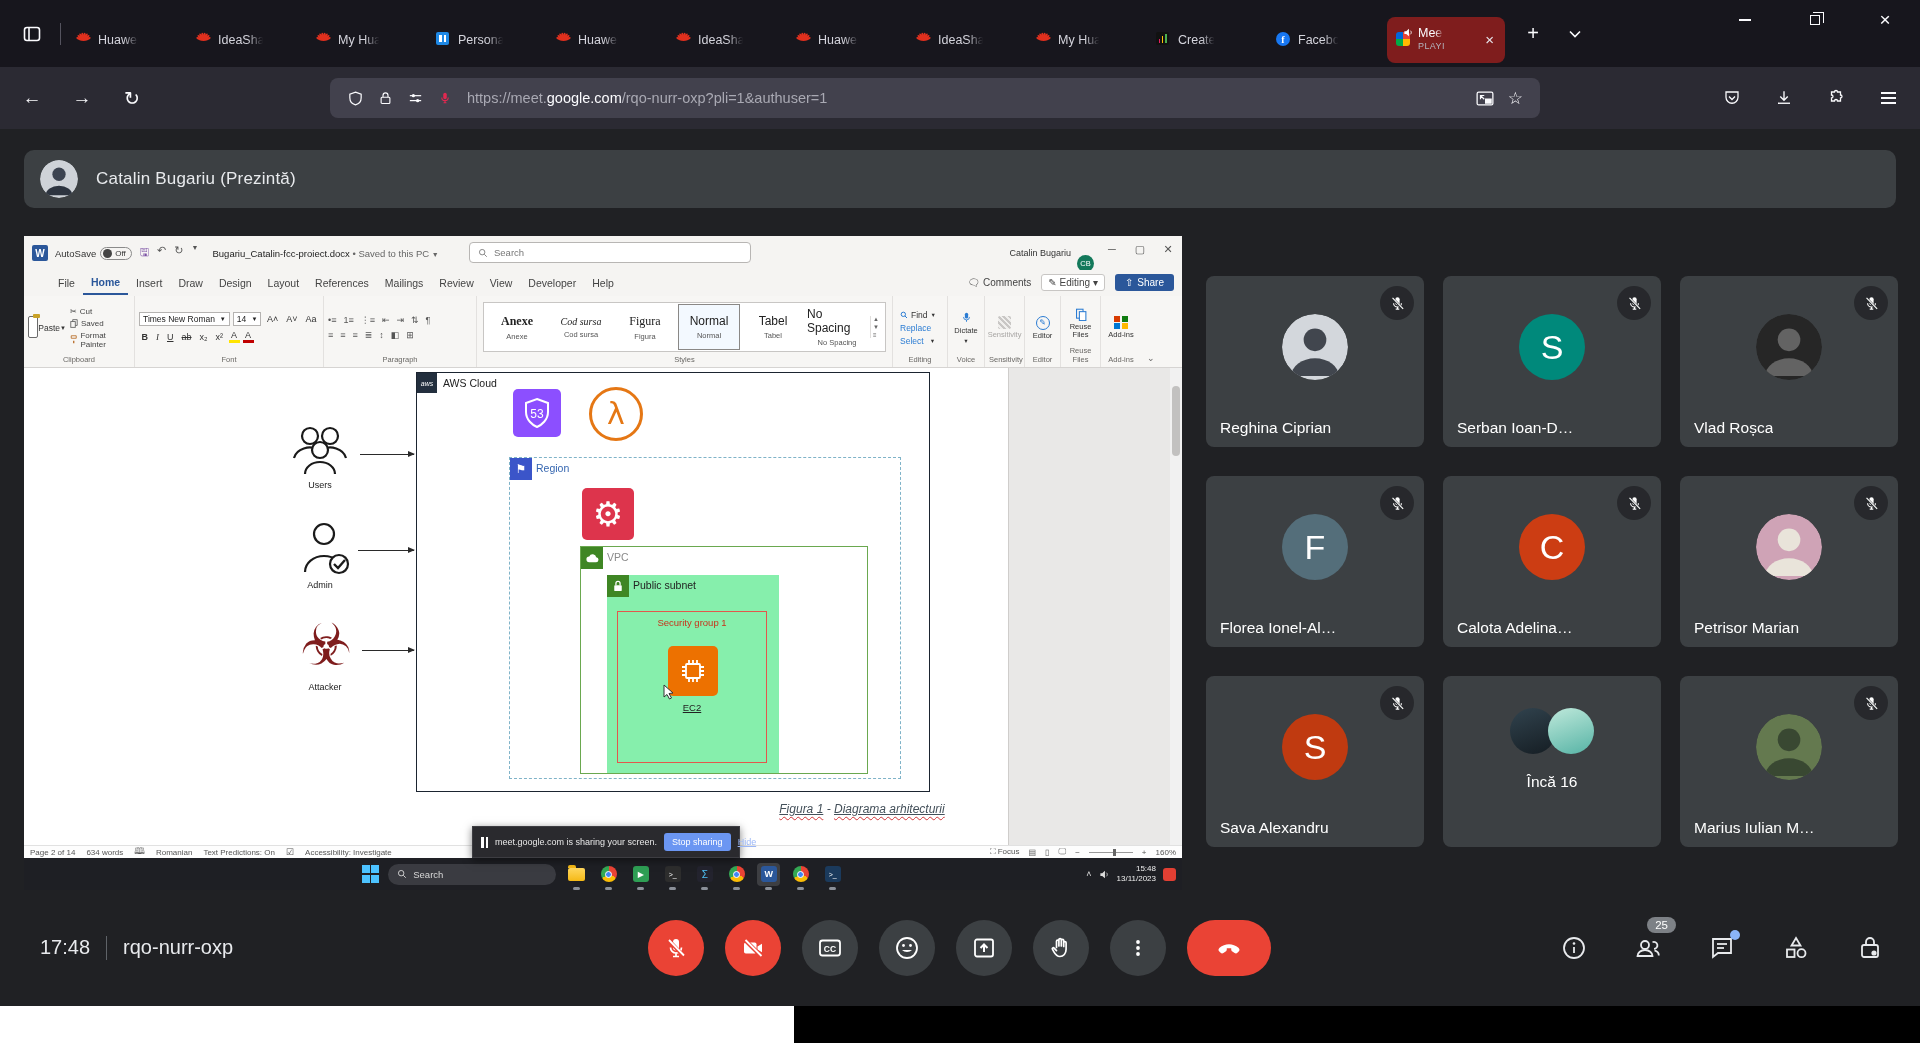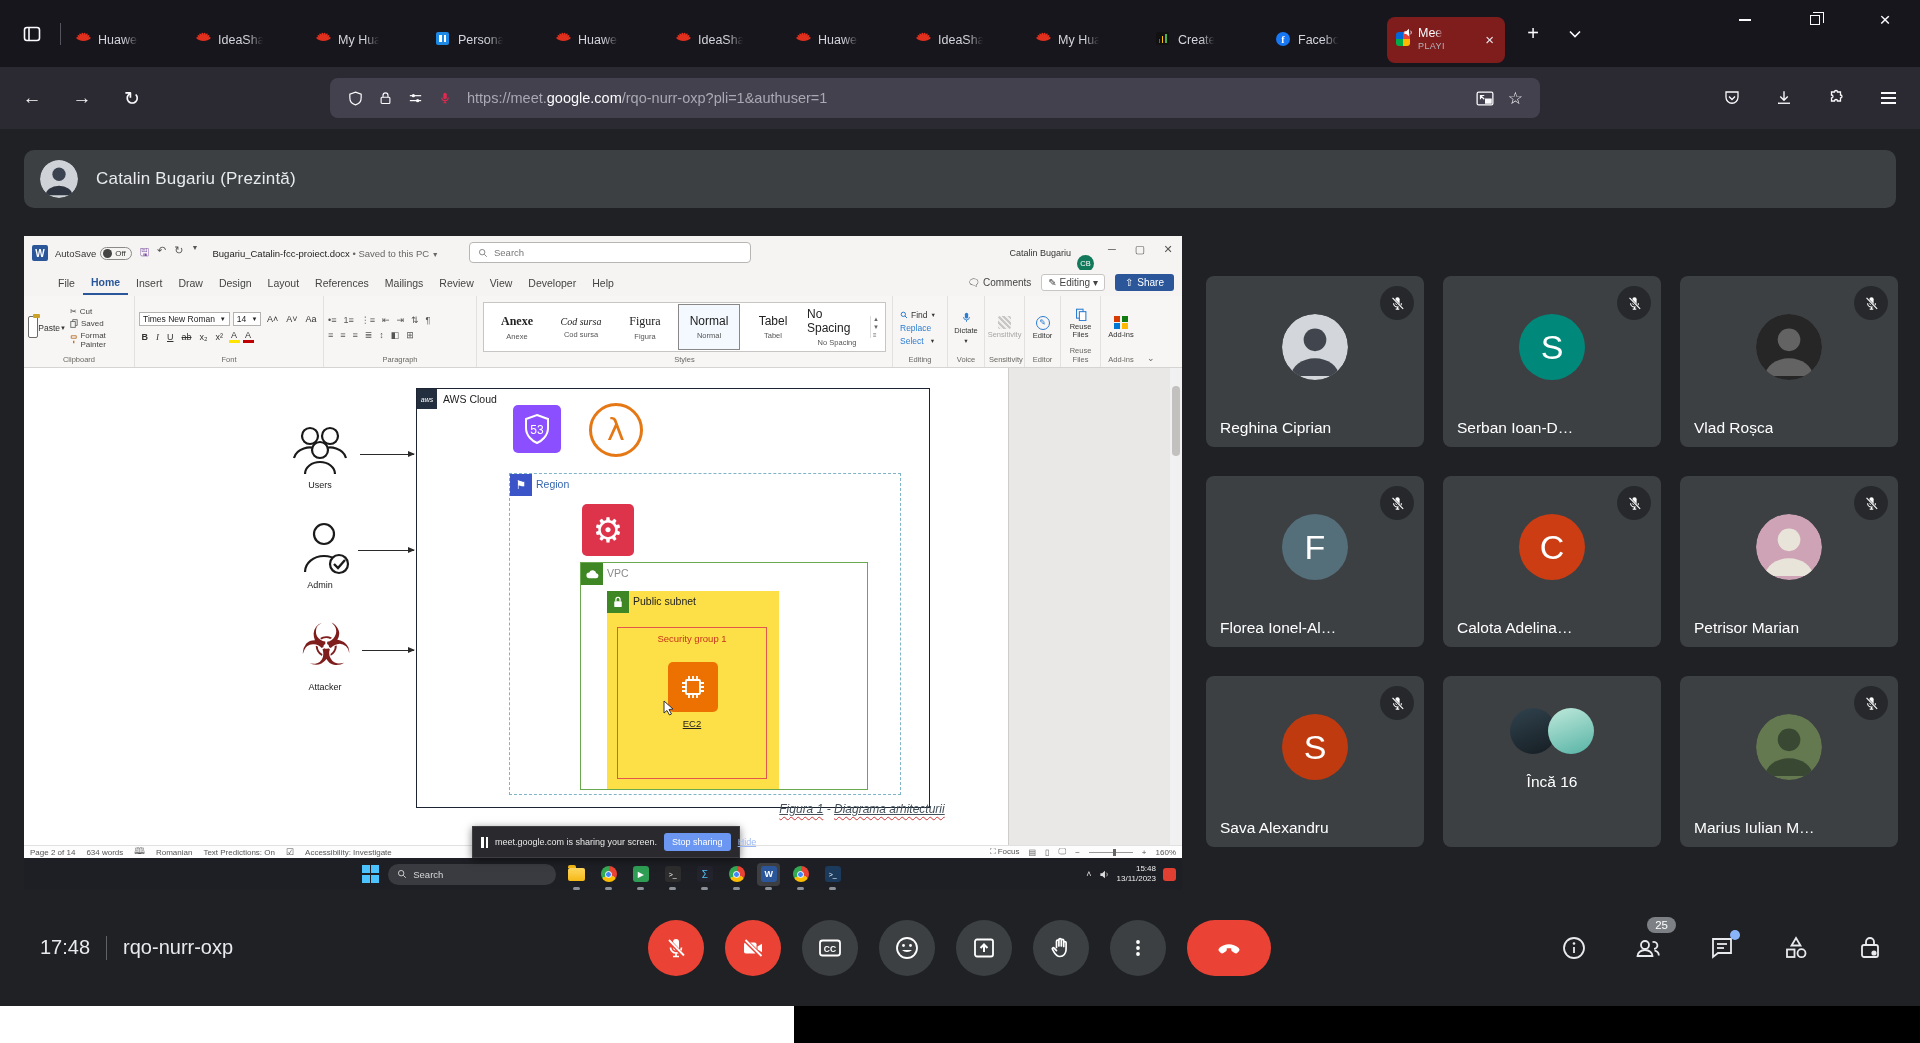--- a/index.html
+++ b/index.html
@@ -711,21 +711,21 @@
             <path d="M34 44l4 4 7-8" stroke-width="2.4"></path>
         </svg>
       </div>
       <div class="dg actor-label" style="left:264px;top:212px;width:64px">Admin</div>
       <div class="arrow" style="left:334px;top:182px;width:56px"></div>
 
       <div class="dg" style="left: 276px; top: 248px; font-size: 58px; line-height: 58px; font-family: &quot;DejaVu Sans&quot;, sans-serif; color: rgb(127, 29, 29);" id="attacker-ic">☣</div>
       <div class="dg actor-label" style="left:264px;top:314px;width:74px">Attacker</div>
       <div class="arrow" style="left:338px;top:282px;width:52px"></div>
 
-      <div class="dg cloudbox" style="left:392px;top:20px;width:514px;height:420px">
+      <div class="dg cloudbox" style="left:392px;top:4px;width:514px;height:420px">
         <span class="awsbadge">aws</span>
         <span class="boxlab">AWS Cloud</span>
 
         <div class="svcic" id="route53" style="position: absolute; left: 96px; top: 16px; width: 48px; height: 48px; background: rgb(140, 79, 255);">
           <svg width="34" height="34" viewBox="0 0 34 34">
               <path d="M17 3l11 4v9c0 8-6.5 13-11 15-4.5-2-11-7-11-15V7z" fill="none" stroke="#fff" stroke-width="2"></path>
               <text x="17" y="22" text-anchor="middle" fill="#fff" font-size="12" font-family="Liberation Sans">53</text>
             </svg>
         </div>
         <div class="svcic" id="lambda" style="position: absolute; left: 172px; top: 14px; width: 54px; height: 54px; border-radius: 50%; background: rgb(255, 255, 255); border: 3px solid rgb(229, 119, 20); color: rgb(229, 119, 20);">
@@ -743,21 +743,21 @@
           </div>
 
           <div class="vpcbox" style="position: absolute; left: 70px; top: 88px; width: 288px; height: 228px; border-color: rgb(106, 168, 79);">
             <span class="cornerb" id="vpcic" style="width: 22px; height: 22px; background: rgb(63, 134, 36);">
               <svg width="13" height="9" viewBox="0 0 16 11">
                   <path d="M4 10a3.5 3.5 0 0 1 0-7 4.5 4.5 0 0 1 8.6 1A3 3 0 0 1 12 10z" fill="#fff"></path>
                 </svg>
             </span>
             <span class="boxlab" style="color:#8a8a8a">VPC</span>
 
-            <div class="subnetbox" style="position: absolute; left: 26px; top: 28px; width: 172px; height: 198px; background: #fde047;">
+            <div class="subnetbox" style="position: absolute; left: 26px; top: 28px; width: 172px; height: 198px; background: #86efac;">
               <span class="cornerb" id="lockic" style="width: 22px; height: 22px; background: rgb(63, 134, 36);">
                 <svg width="10" height="12" viewBox="0 0 12 14">
                     <rect x="1.5" y="6" width="9" height="7" rx="1" fill="#fff"></rect>
                     <path d="M3.5 6V4a2.5 2.5 0 0 1 5 0v2" fill="none" stroke="#fff" stroke-width="1.5"></path>
                   </svg>
               </span>
               <span class="boxlab">Public subnet</span>
 
               <div class="sgbox" style="position: absolute; left: 10px; top: 36px; width: 150px; height: 152px; border-color: rgb(226, 87, 76);">
                 <span class="sglab">Security group 1</span>

